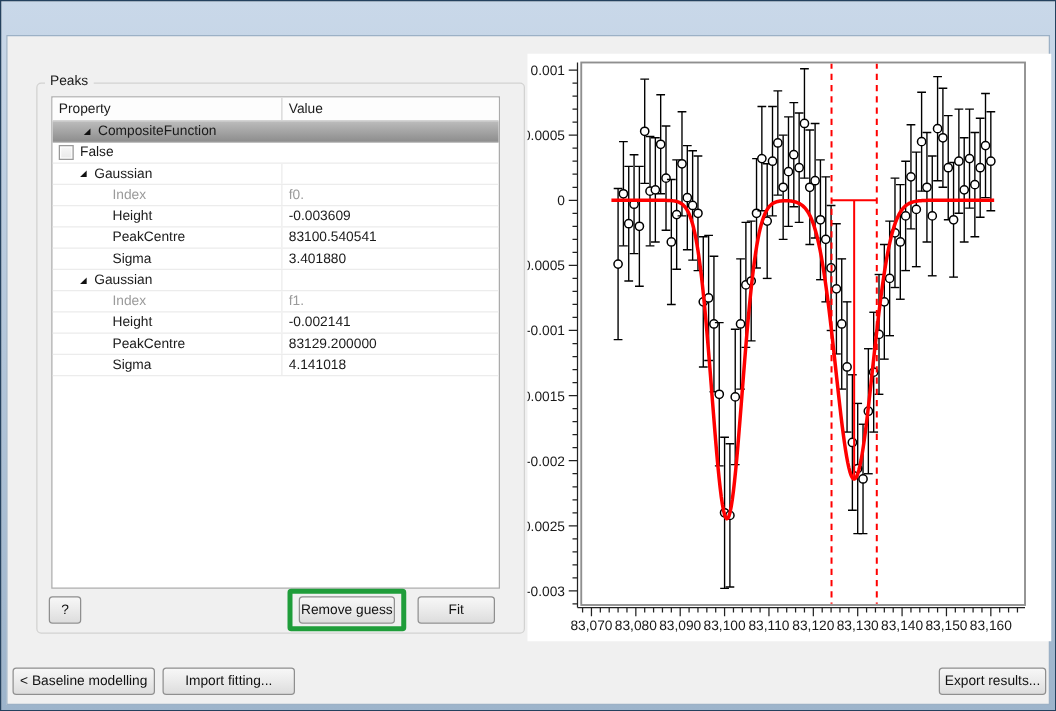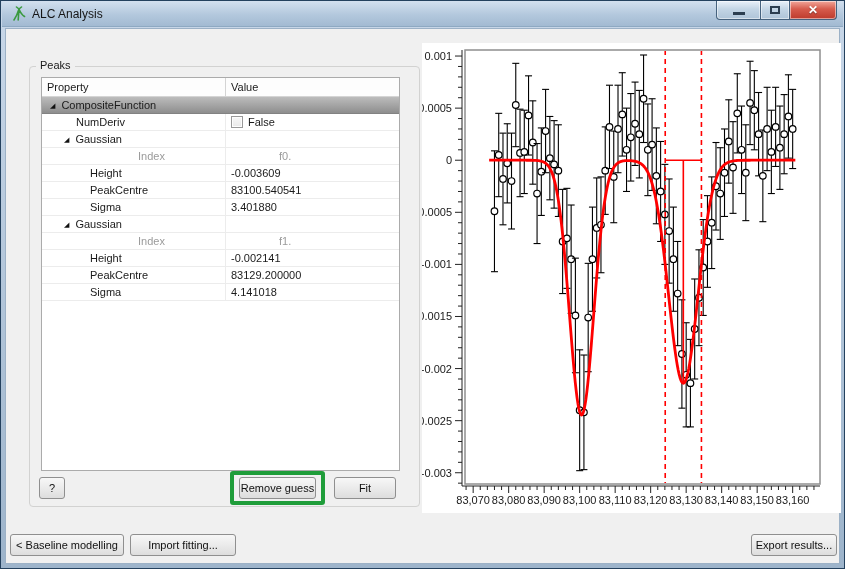--- a/index.html
+++ b/index.html
@@ -32,21 +32,21 @@
   .ph-cell{padding:0 5px;}
   .ph-cell.c1{width:184px;border-right:1px solid #d4d4d4;}
   .ph-cell.c2{flex:1;}
   .prow{display:flex;height:17px;line-height:16px;border-bottom:1px solid #ececec;}
   .pc{display:flex;align-items:center;}
   .pc.name{width:184px;border-right:1px solid #ececec;}
   .pc.val{flex:1;padding-left:5px;}
   .prow.sel{background:linear-gradient(#bcbcbc,#8e8e8e);border-bottom:1px solid #828282;}
   .prow.sel .pc.name{border-right-color:transparent;}
   .tri{font-size:7px;color:#111;margin-right:6px;line-height:7px;}
-  .muted{color:#9b9b9b;margin-left:48px;}
+  .muted{color:#9b9b9b;}
   .cbox{width:12px;height:12px;border:1px solid #999;background:linear-gradient(#f7f7f7,#e9e9e9);
     box-shadow:inset 0 0 0 1px #fdfdfd;margin-right:5px;display:inline-block;}
   
   .btn{position:absolute;font-family:"Liberation Sans",sans-serif;font-size:11px;color:#111;
     border:1px solid #8f8f8f;border-radius:3px;background:linear-gradient(#f7f7f7,#ececec 45%,#dddddd);
     height:22px;text-align:center;padding:0;}
   .btn-help{left:9px;top:410px;width:26px;}
   .btn-removeguess{left:209px;top:410px;width:77px;}
   .btn-fit{left:304px;top:410px;width:62px;}
   .green-box{position:absolute;left:200px;top:404px;width:95px;height:34px;border-radius:3px;}
@@ -58,62 +58,42 @@
   .fbtn{top:505px;}
   .btn-baseline{left:4px;width:114px;}
   .btn-import{left:124px;width:106px;}
   .btn-export{left:745px;width:86px;}
   .step-label{position:absolute;left:0;right:0;top:510px;text-align:center;font-size:11px;color:#1a1a1a;}
 </style>
 </head>
 <body>
 
 <div class="window">
-  <div class="titlebar">
-    <svg class="appicon" width="16" height="16">
-      <path d="M3 14 C5 11 6.5 8 8 3 M8 3 C9.5 7 11 9 13.5 10.5 M8 3 L7.2 14 M8 3 L5.5 1 M8 3 L10.5 1" fill="none" stroke="#3a9a3f" stroke-width="1.6" stroke-linecap="round"></path>
-    </svg>
-    <span class="apptitle">ALC Analysis</span>
-    <div class="winbtns">
-      <div class="wbtn minb">
-        <span class="glyph-min"></span>
-      </div>
-      <div class="wbtn maxb">
-        <span class="glyph-max"></span>
-      </div>
-      <div class="wbtn closeb">
-        <span class="glyph-close">✕</span>
-      </div>
-    </div>
-  </div>
 
   <div class="content">
 
     <div class="groupbox">
       <span class="gb-label">Peaks</span>
 
       <div class="ptable">
         <div class="phead">
           <div class="ph-cell c1">Property</div>
           <div class="ph-cell c2">Value</div>
         </div>
         <div id="prows">
             <div class="prow sel">
-              <div class="pc name" style="padding-left: 8px;">
+              <div class="pc name" style="padding-left: 25px;">
                 <span class="tri">◢</span>
                 <span>CompositeFunction</span>
               </div>
               <div class="pc val">
                 <span></span>
               </div>
             </div>
             <div class="prow">
-              <div class="pc name" style="padding-left: 34px;">
-                <span>NumDeriv</span>
-              </div>
               <div class="pc val">
                 <span class="cbox"></span>
                 <span>False</span>
               </div>
             </div>
             <div class="prow">
               <div class="pc name" style="padding-left: 22px;">
                 <span class="tri">◢</span>
                 <span>Gaussian</span>
               </div>

